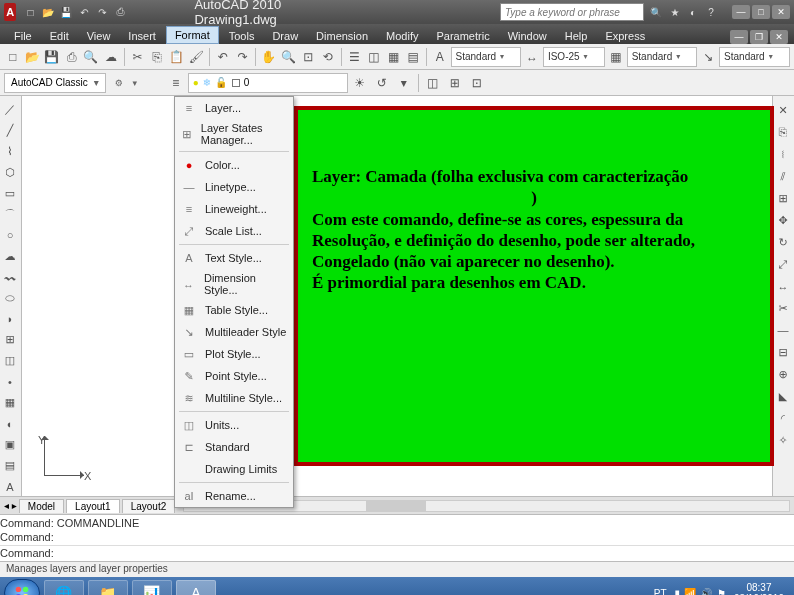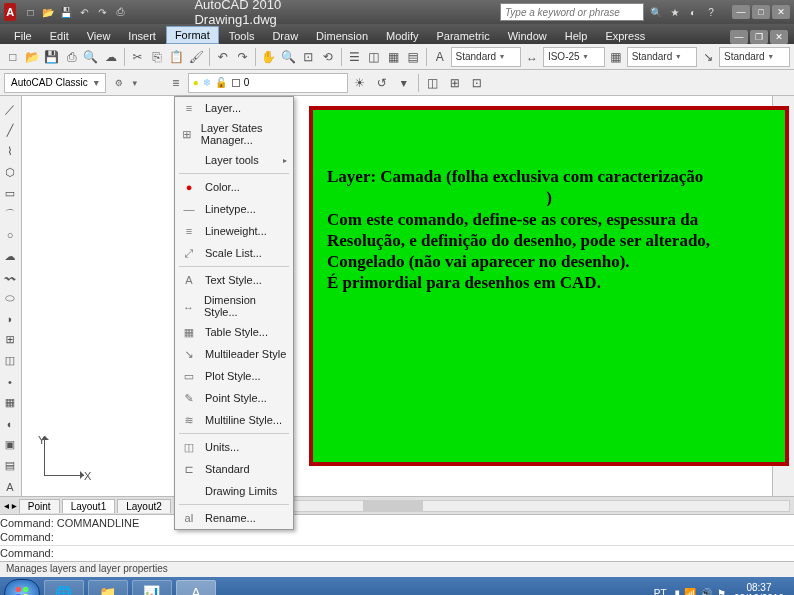--- a/index.html
+++ b/index.html
@@ -30,21 +30,21 @@
 .main-area{position:relative;height:400px;background:#fff}
 .left-tools{position:absolute;left:0;top:0;width:22px;background:#f0f0f0;border-right:1px solid #bbb;height:100%;display:flex;flex-direction:column;gap:2px;padding-top:4px}
 .lt-btn{width:20px;height:20px;display:flex;align-items:center;justify-content:center;font-size:11px;color:#555}
 .right-tools{position:absolute;right:0;top:0;width:22px;background:#f0f0f0;border-left:1px solid #bbb;height:100%;display:flex;flex-direction:column;gap:2px;padding-top:4px}
 .canvas{position:absolute;left:22px;right:22px;top:0;bottom:0;background:#fff}
 .dropdown-menu{position:absolute;left:152px;top:0;width:120px;background:#f4f4f4;border:1px solid #999;box-shadow:2px 2px 4px rgba(0,0,0,.3);z-index:10}
 .dd-item{display:flex;align-items:center;padding:3px 6px;font-size:11px;gap:8px;color:#222}
 .dd-icon{width:16px;height:16px;display:flex;align-items:center;justify-content:center;font-size:11px;color:#777}
 .dd-sep{height:1px;background:#ccc;margin:2px 4px}
 .dd-arrow{margin-left:auto;color:#666;font-size:8px}
-.callout{position:absolute;left:287px;top:10px;width:480px;height:360px;background:#00e000;border:4px solid #b00000;padding:56px 14px 14px 14px}
+.callout{position:absolute;left:272px;top:10px;width:480px;height:360px;background:#00e000;border:4px solid #b00000;padding:56px 14px 14px 14px}
 .callout p{font-family:"Times New Roman",serif;font-size:17px;font-weight:bold;color:#000;line-height:1.25}
 .ucs{position:absolute;left:10px;bottom:10px;font-size:11px;color:#555}
 .ucs-y{position:absolute;left:6px;bottom:40px}
 .ucs-x{position:absolute;left:52px;bottom:4px}
 .ucs-lines{position:absolute;left:12px;bottom:10px;width:40px;height:40px;border-left:1px solid #555;border-bottom:1px solid #555}
 .ucs-lines::before{content:"";position:absolute;left:-4px;top:-4px;border:4px solid transparent;border-bottom-color:#555}
 .ucs-lines::after{content:"";position:absolute;right:-4px;bottom:-4px;border:4px solid transparent;border-left-color:#555}
 .tabs-row{height:18px;background:#e0e0e0;border-top:1px solid #bbb;display:flex;align-items:center;padding:0 4px;gap:2px;font-size:10px}
 .tab{padding:1px 8px;background:#f4f4f4;border:1px solid #bbb;border-bottom:none}
 .tab.active{background:#fff}
@@ -222,25 +222,20 @@
 
     <div class="dropdown-menu">
       <div class="dd-item">
           <span class="dd-icon">≡</span>
           <span>Layer...</span>
         </div>
       <div class="dd-item">
           <span class="dd-icon">⊞</span>
           <span>Layer States Manager...</span>
         </div>
-      <div class="dd-item">
-          <span class="dd-icon"></span>
-          <span>Layer tools</span>
-          <span class="dd-arrow">▸</span>
-        </div>
       <div class="dd-sep"></div>
       <div class="dd-item">
           <span class="dd-icon" style="color:#d00">●</span>
           <span>Color...</span>
         </div>
       <div class="dd-item">
           <span class="dd-icon">—</span>
           <span>Linetype...</span>
         </div>
       <div class="dd-item">
@@ -312,21 +307,21 @@
     <div class="ucs">
       <span class="ucs-y">Y</span>
       <div class="ucs-lines"></div>
       <span class="ucs-x">X</span>
     </div>
   </div>
 </div>
 
 <div class="tabs-row">
   <span>◂ ▸</span>
-  <div class="tab">Point</div>
+  <div class="tab">Model</div>
   <div class="tab active">Layout1</div>
   <div class="tab">Layout2</div>
   <div class="scroll-track">
       <div class="scroll-thumb"></div>
     </div>
 </div>
 
 <div class="cmd-area">
   <div class="cmd-line">Command: COMMANDLINE</div>
   <div class="cmd-line">Command:</div>

